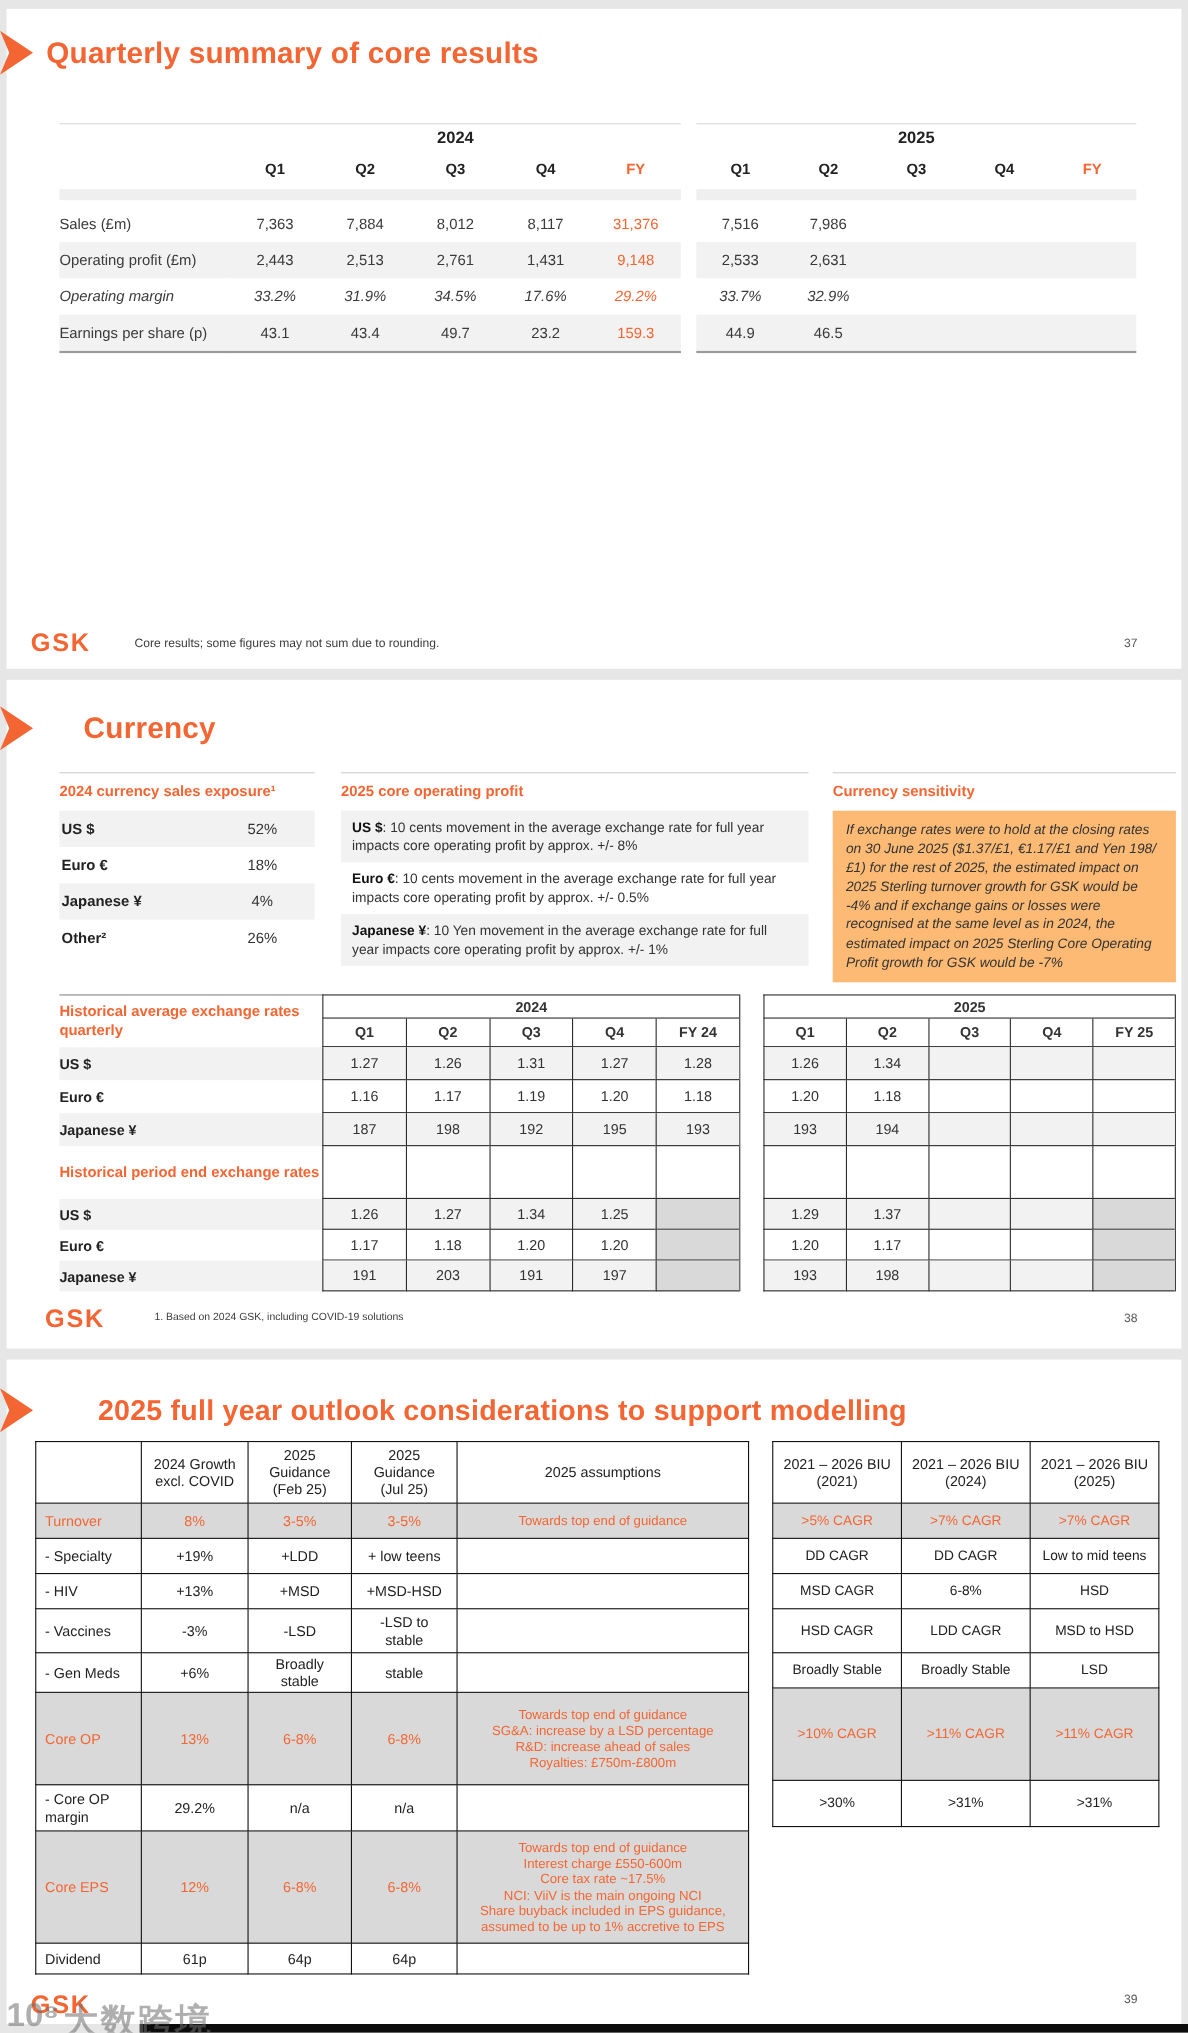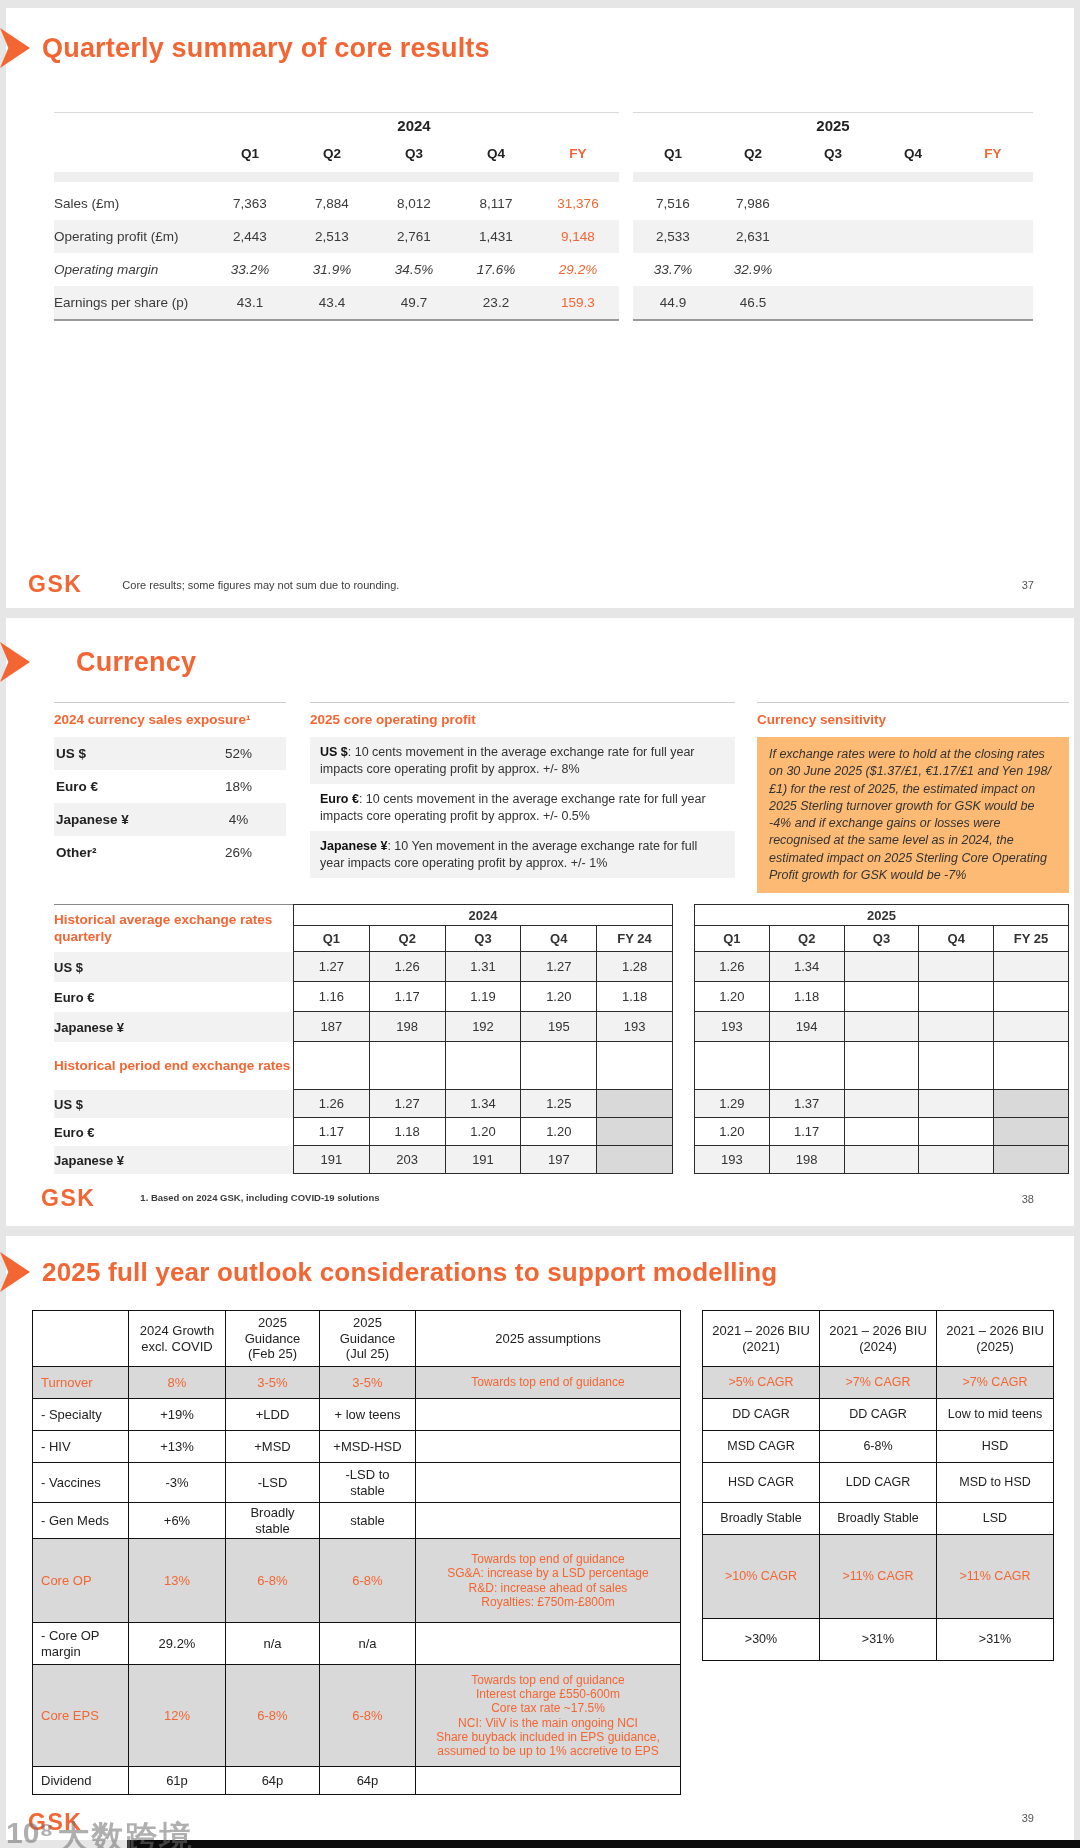--- a/index.html
+++ b/index.html
@@ -78,21 +78,21 @@
   .r-groupB { width:375px; flex:none; display:flex; border-right:1px solid #2b2b2b; }
   .r-cell { flex:1; display:flex; align-items:center; justify-content:center;
             border-left:1px solid #2b2b2b; border-bottom:1px solid #2b2b2b; }
   .r-trow.yr .r-cell { border-top:1px solid #2b2b2b; height:22px; font-weight:600; }
   .r-trow.qh .r-cell { height:26px; font-weight:600; }
   .r-trow.d  .r-cell { height:30px; }
   .r-trow.ph .r-cell { height:48px; }
   .r-trow.p  .r-cell { height:28px; }
   .r-trow.stripe .r-cell { background:#f2f2f2; }
   .r-cell.filled { background:#d9d9d9 !important; }
-  .f-notes { margin-left:45px; font-size:9.5px; line-height:1.5; color:#3c3c3c;font-weight:bold; }
+  .f-notes { margin-left:45px; font-size:9.5px; line-height:1.5; color:#3c3c3c; }
 
   
   .s3-wrap { position:absolute; top:74px; left:26px; }
   table { border-collapse:collapse; table-layout:fixed; }
   #s3-left  { width:648px; font-size:13px; position:absolute; left:0; top:0; }
   #s3-right { width:351px; font-size:12.5px; position:absolute; left:670px; top:0; }
   th, td { border:1px solid #111; text-align:center; white-space:pre-line;
            line-height:1.2; padding:2px 4px; color:#222; }
   th { font-weight:400; height:56px; font-size:13px; }
   td.lab { text-align:left; padding-left:8px; }
@@ -459,21 +459,21 @@
   <div class="footer" style="left:35px;bottom:14px;">
     <span class="gsk">GSK</span>
     <span class="f-notes">
       <span style="display:block">1. Based on 2024 GSK, including COVID-19 solutions</span>
     </span>
     <span class="f-page">38</span>
   </div>
 </div>
 
 <div class="card" id="card3">
-  <div class="title-row" style="top:16px;">
+  <div class="title-row" style="top:26px;gap:47px;">
     <div class="arrow"></div>
     <h1 class="stitle" style="font-size:26px">2025 full year outlook considerations to support modelling</h1>
   </div>
 
   <div class="s3-wrap">
     <table id="s3-left">
       <colgroup>
           <col style="width:96px">
           <col style="width:97px">
           <col style="width:94px">

